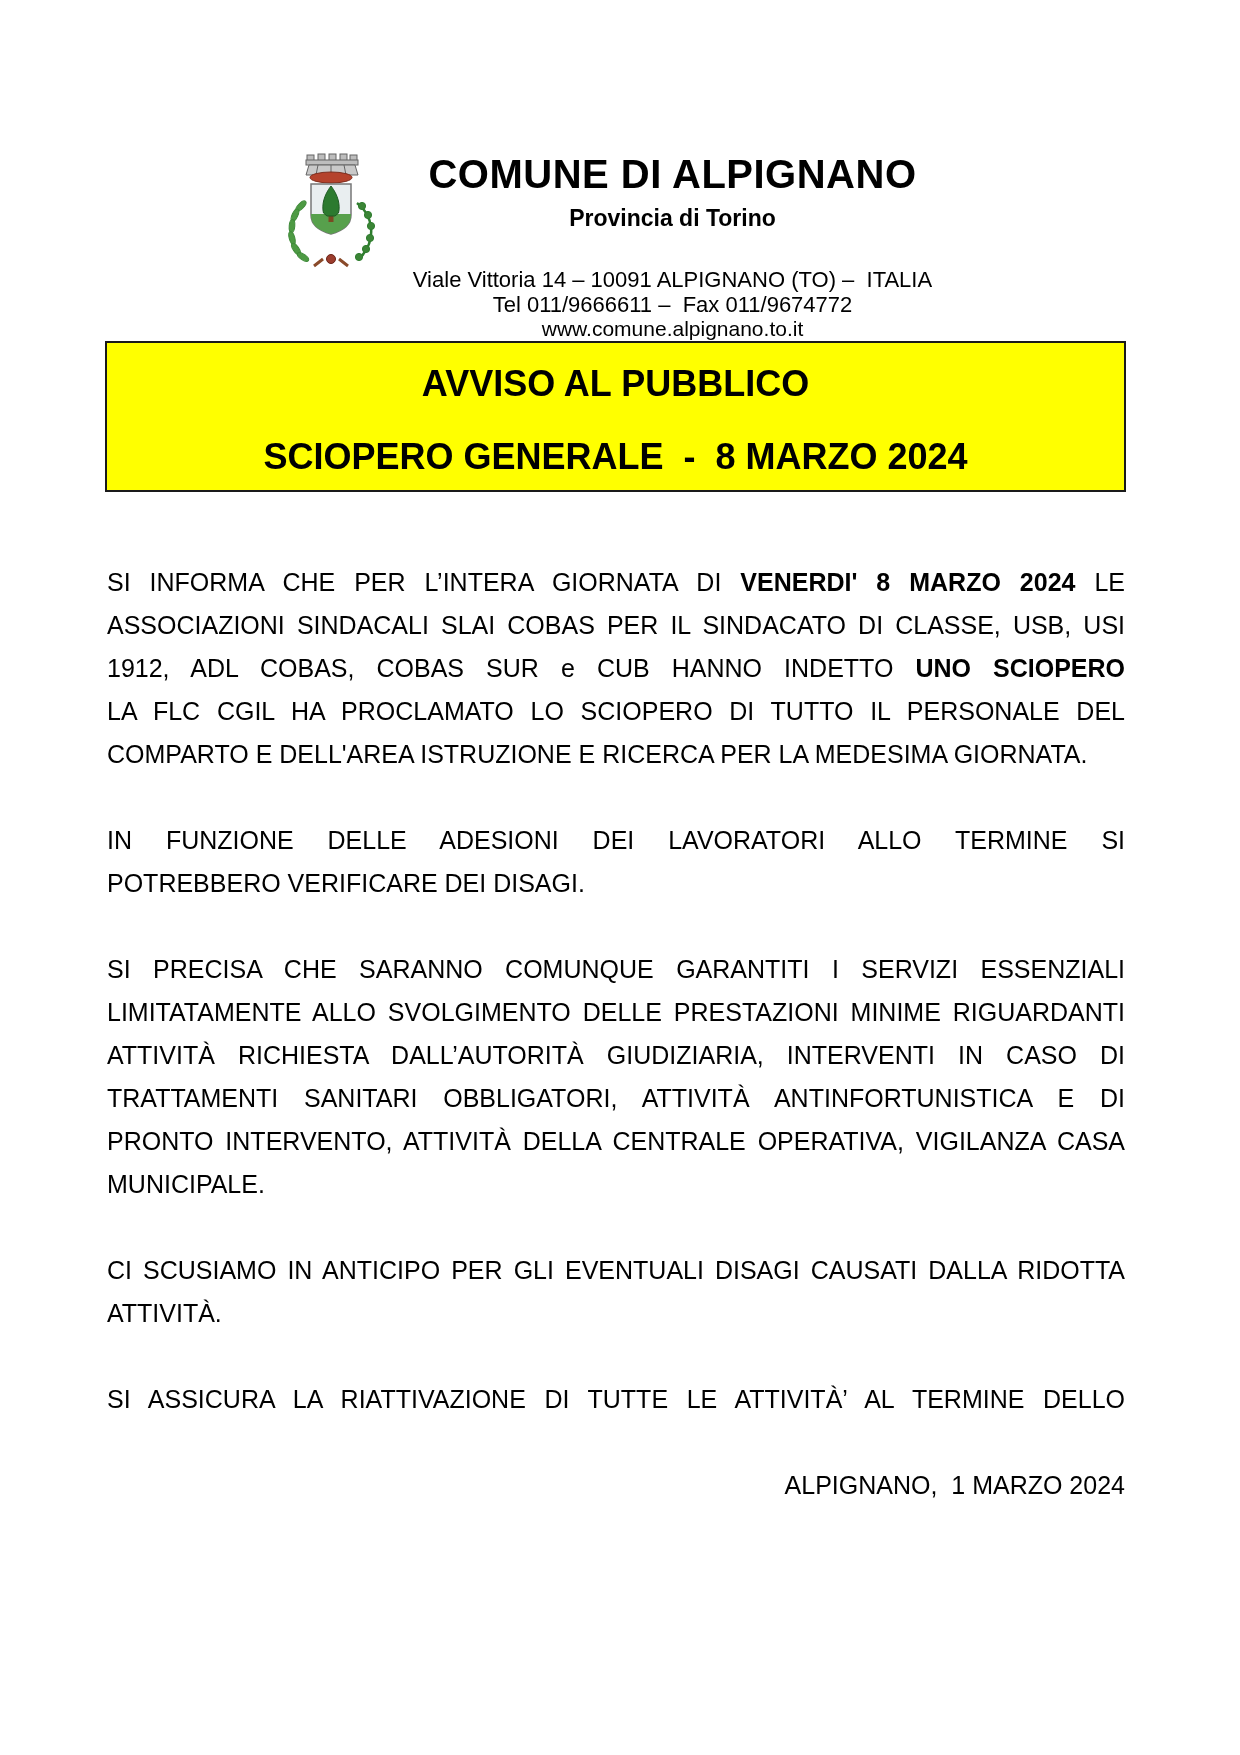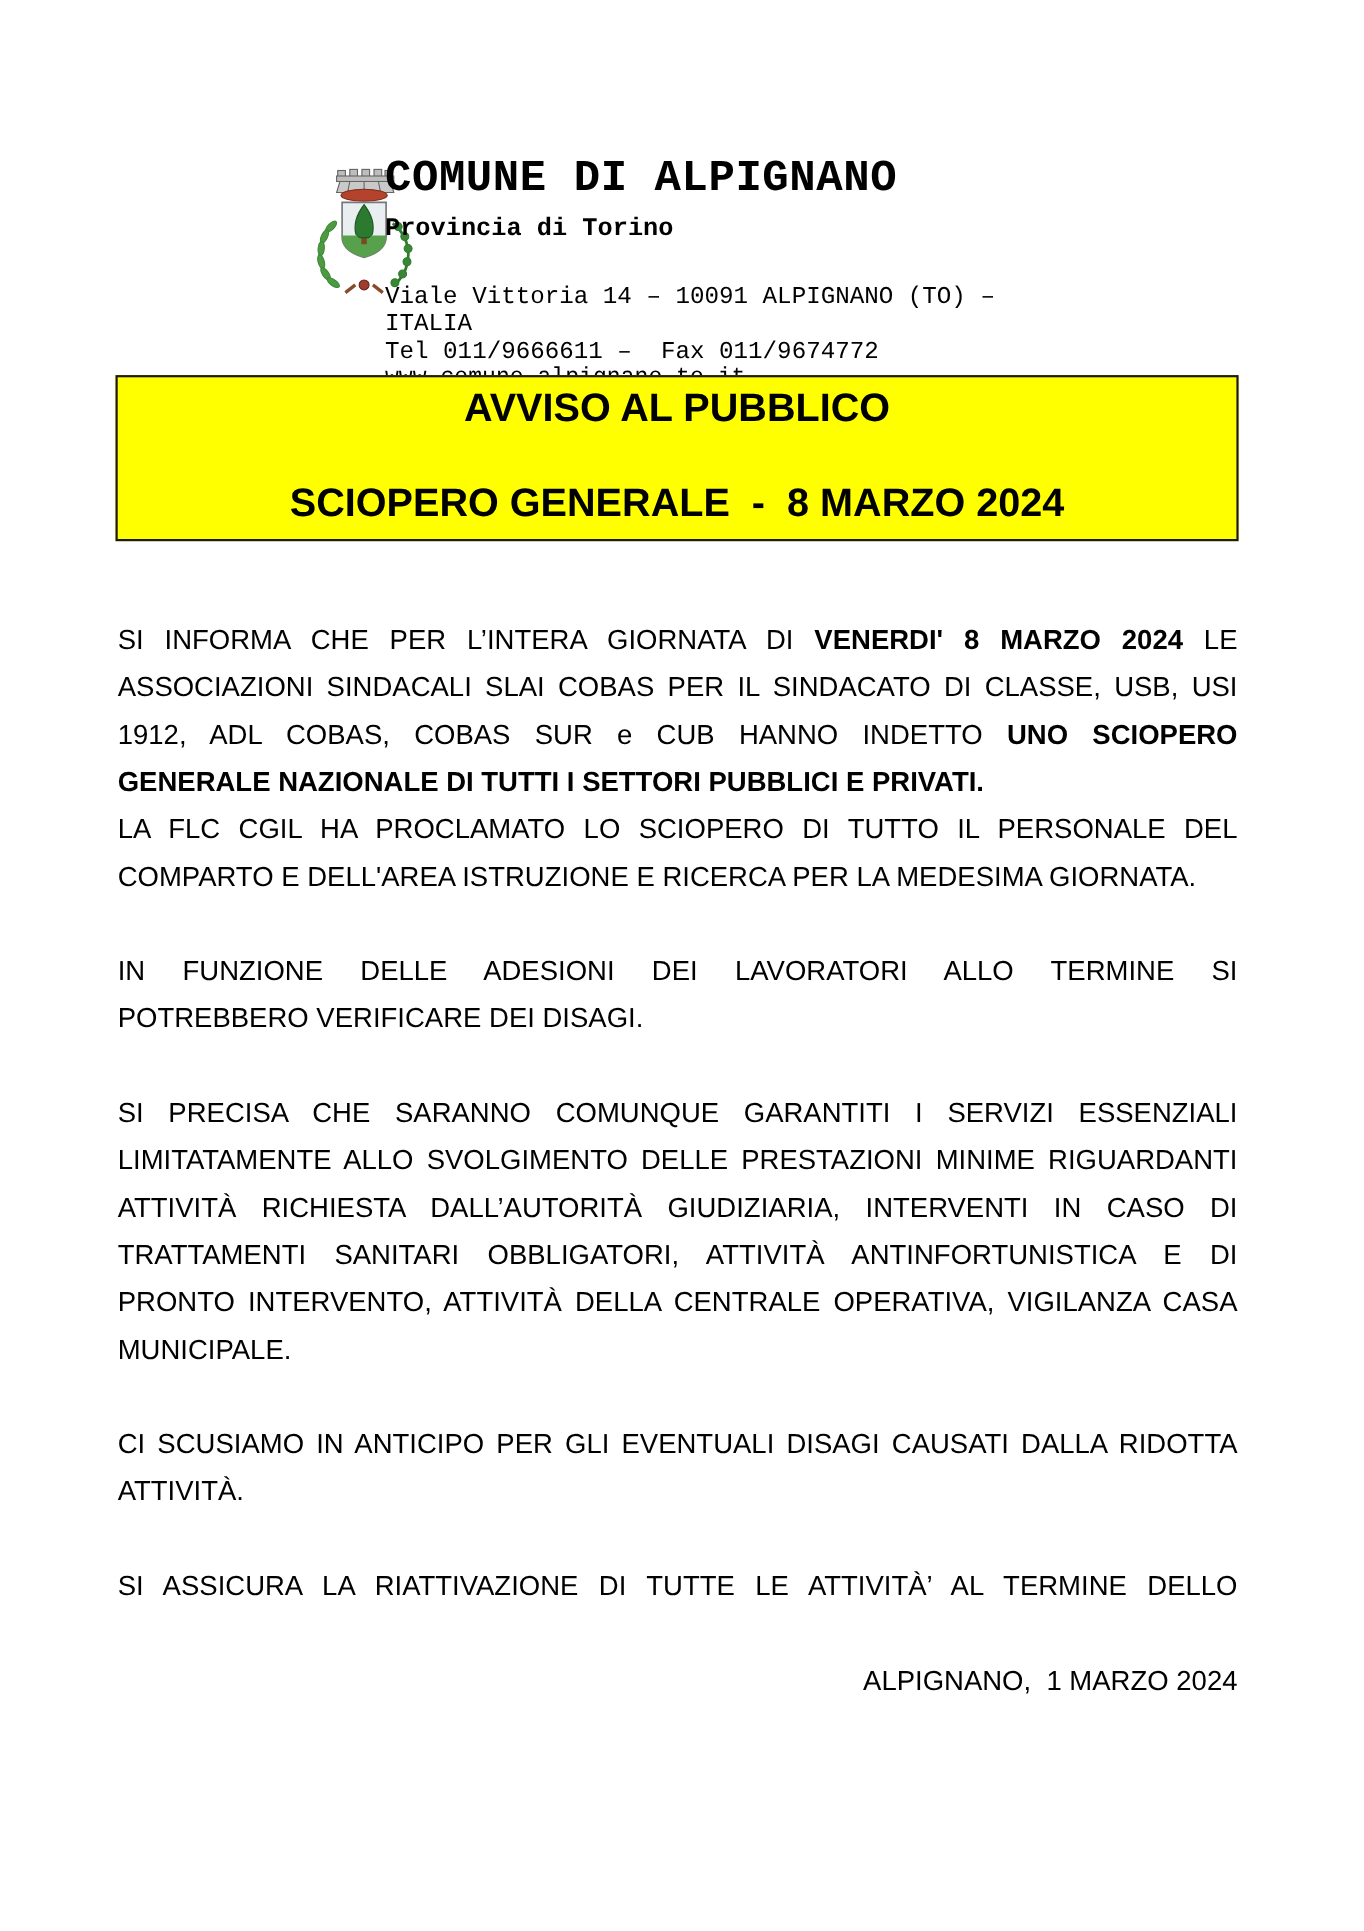--- a/index.html
+++ b/index.html
@@ -8,38 +8,38 @@
     width:1240px;height:1755px;
     background:#ffffff;
     margin:0 auto;
     font-family:"Liberation Sans", sans-serif;
     color:#000;
     overflow:hidden;
   }
   
   .crest{position:absolute;left:274px;top:150px;width:114px;height:128px;}
   .header-text{
-    position:absolute;left:350px;top:141px;width:645px;
-    font-family:Liberation Mono, monospace;
+    position:absolute;left:350px;top:151px;width:645px;
+    text-align:center;font-family:Liberation Sans, sans-serif;
   }
   .header-title{font-size:40px;font-weight:bold;line-height:46px;letter-spacing:0.5px;}
   .header-subtitle{font-size:23px;font-weight:bold;line-height:26px;margin-top:8px;}
   .header-address{font-size:22px;line-height:25px;margin-top:36px;}
   .header-phone{font-size:22px;line-height:25px;}
   .header-website{font-size:21px;line-height:24px;}
   
   .banner{
     position:absolute;left:105px;top:341px;width:1021px;height:151px;
     box-sizing:border-box;border:2px solid #1a1a1a;
   }
   .banner-line{
     position:absolute;left:0;width:100%;text-align:center;
     font-weight:bold;font-size:36px;line-height:44px;white-space:pre;
   }
-  .banner-line.l1{top:6px;}
+  .banner-line.l1{top:19px;}
   .banner-line.l2{top:92px;}
   
   .notice-body{
     position:absolute;left:107px;top:561px;width:1018px;
     font-size:25px;line-height:43px;
   }
   .notice-body p{margin:0 0 43px 0;}
   .line{display:block;text-align:justify;text-align-last:left;}
   .line.just{text-align-last:justify;}
   .date-line{text-align:right;margin-top:28px;white-space:pre;}
@@ -106,21 +106,20 @@
     <div class="banner-line l1">AVVISO AL PUBBLICO</div>
     <div class="banner-line l2">SCIOPERO GENERALE&nbsp; -&nbsp; 8 MARZO 2024</div>
   </div>
 
   <div class="notice-body">
 
     <p>
         <span class="line just"><span>SI INFORMA CHE PER L’INTERA GIORNATA DI </span><b>VENERDI' 8 MARZO 2024</b><span> LE</span></span>
         <span class="line just"><span>ASSOCIAZIONI SINDACALI SLAI COBAS PER IL SINDACATO DI CLASSE, USB, USI</span></span>
         <span class="line just"><span>1912, ADL COBAS, COBAS SUR e CUB HANNO INDETTO </span><b>UNO SCIOPERO</b></span>
-        <span class="line"><b>GENERALE NAZIONALE DI TUTTI I SETTORI PUBBLICI E PRIVATI.</b></span>
         <span class="line just"><span>LA FLC CGIL HA PROCLAMATO LO SCIOPERO DI TUTTO IL PERSONALE DEL</span></span>
         <span class="line"><span>COMPARTO E DELL'AREA ISTRUZIONE E RICERCA PER LA MEDESIMA GIORNATA.</span></span>
       </p>
       <p>
         <span class="line just"><span>IN FUNZIONE DELLE ADESIONI DEI LAVORATORI ALLO TERMINE SI</span></span>
         <span class="line"><span>POTREBBERO VERIFICARE DEI DISAGI.</span></span>
       </p>
       <p>
         <span class="line just"><span>SI PRECISA CHE SARANNO COMUNQUE GARANTITI I SERVIZI ESSENZIALI</span></span>
         <span class="line just"><span>LIMITATAMENTE ALLO SVOLGIMENTO DELLE PRESTAZIONI MINIME RIGUARDANTI</span></span>

